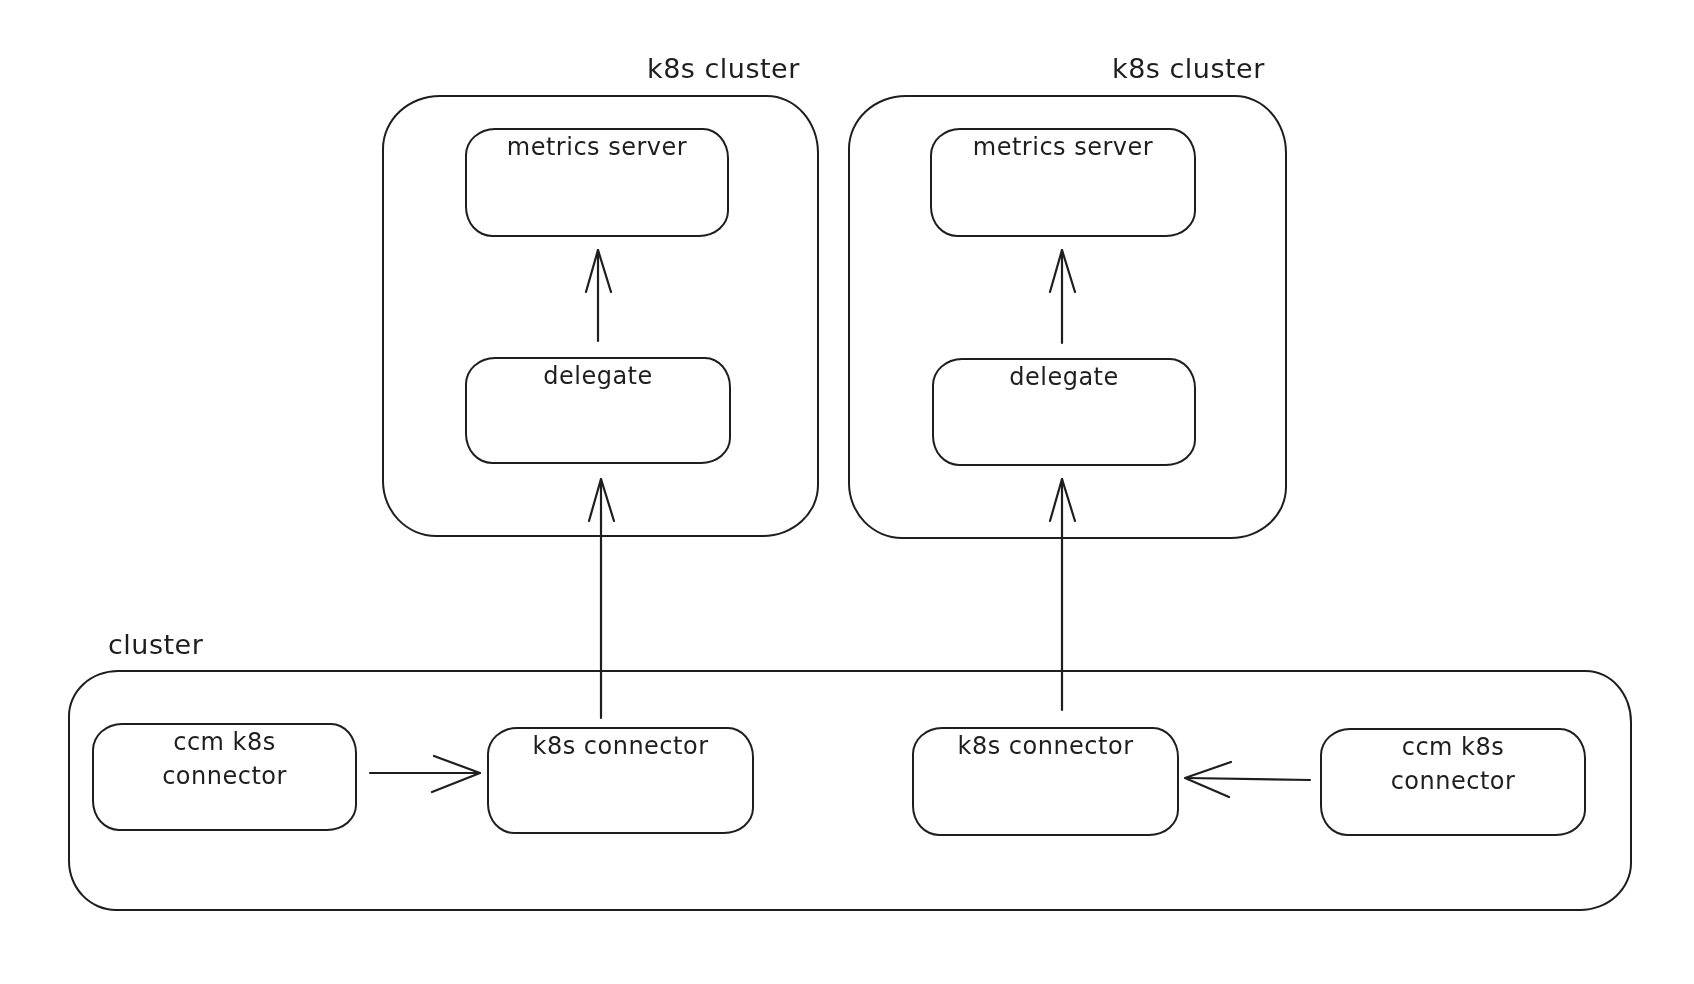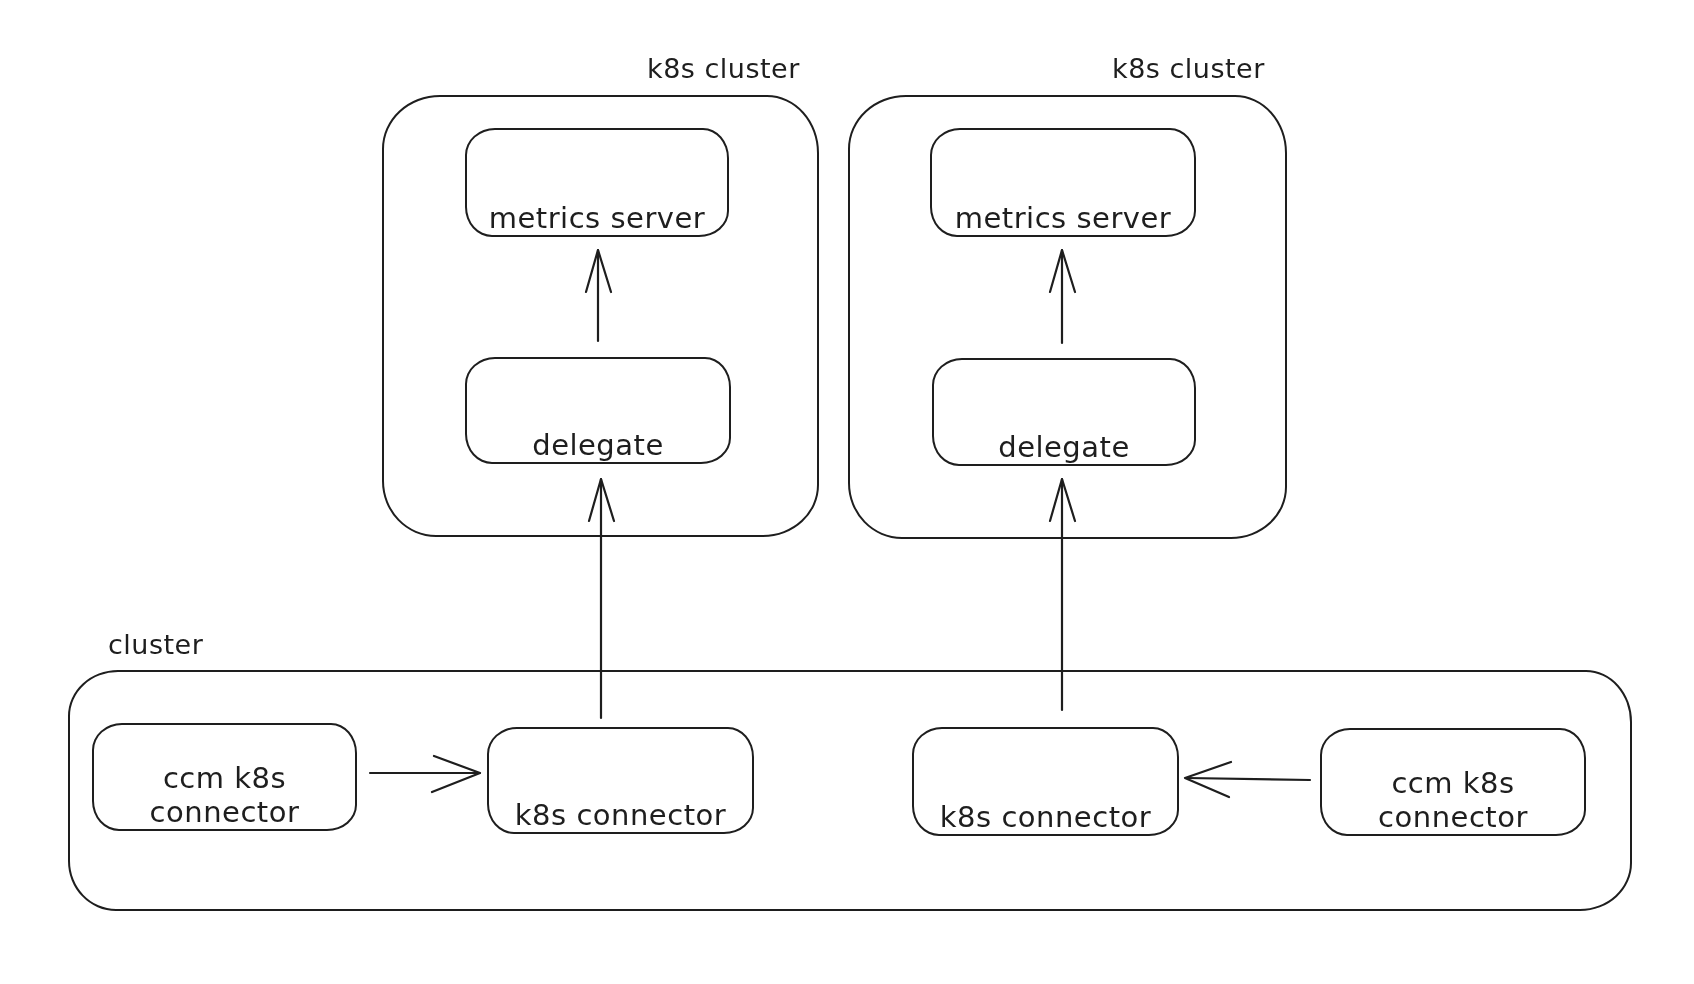--- a/index.html
+++ b/index.html
@@ -34,22 +34,22 @@
   }
   
   .node {
     position: absolute;
     border: 2.5px solid var(--stroke);
     border-radius: 30px 26px 30px 27px / 27px 30px 26px 30px;
     background: var(--bg);
     display: flex;
     flex-direction: column;
     align-items: center;
-    justify-content: flex-end;
-    font-size: 29px;
+    justify-content: flex-start;
+    font-size: 24px;
     line-height: 34px;
     letter-spacing: 0.5px;
     white-space: nowrap;
   }
   
   .float-label {
     position: absolute;
     font-size: 27px;
     line-height: 30px;
     letter-spacing: 0.5px;

